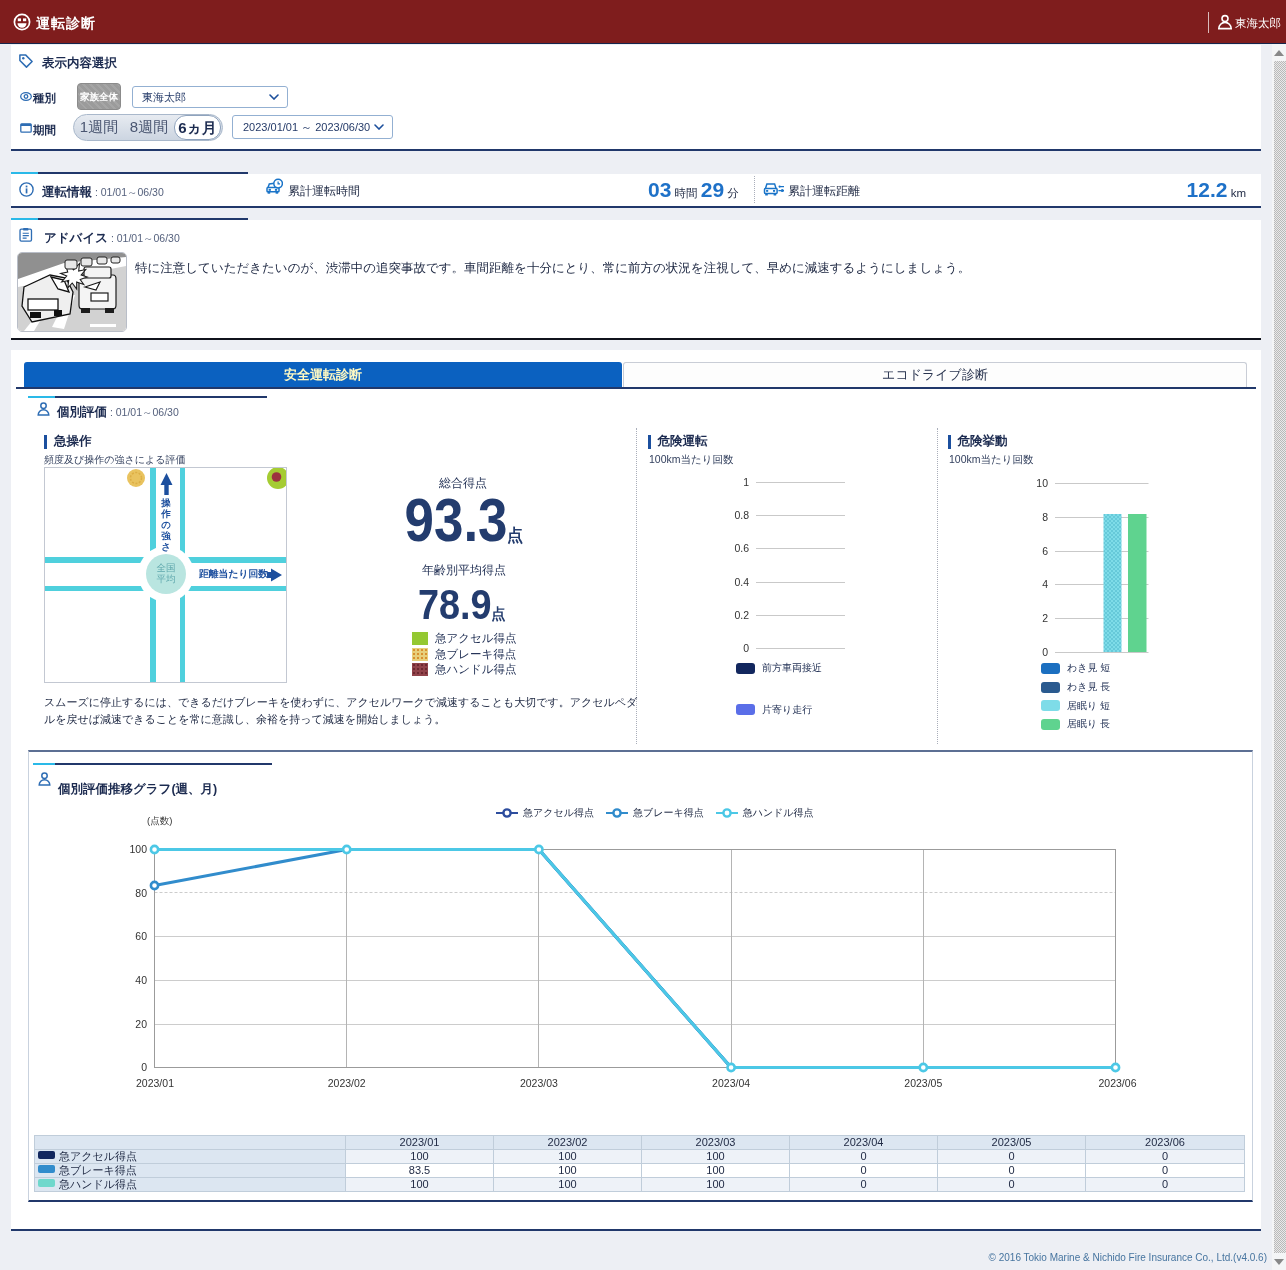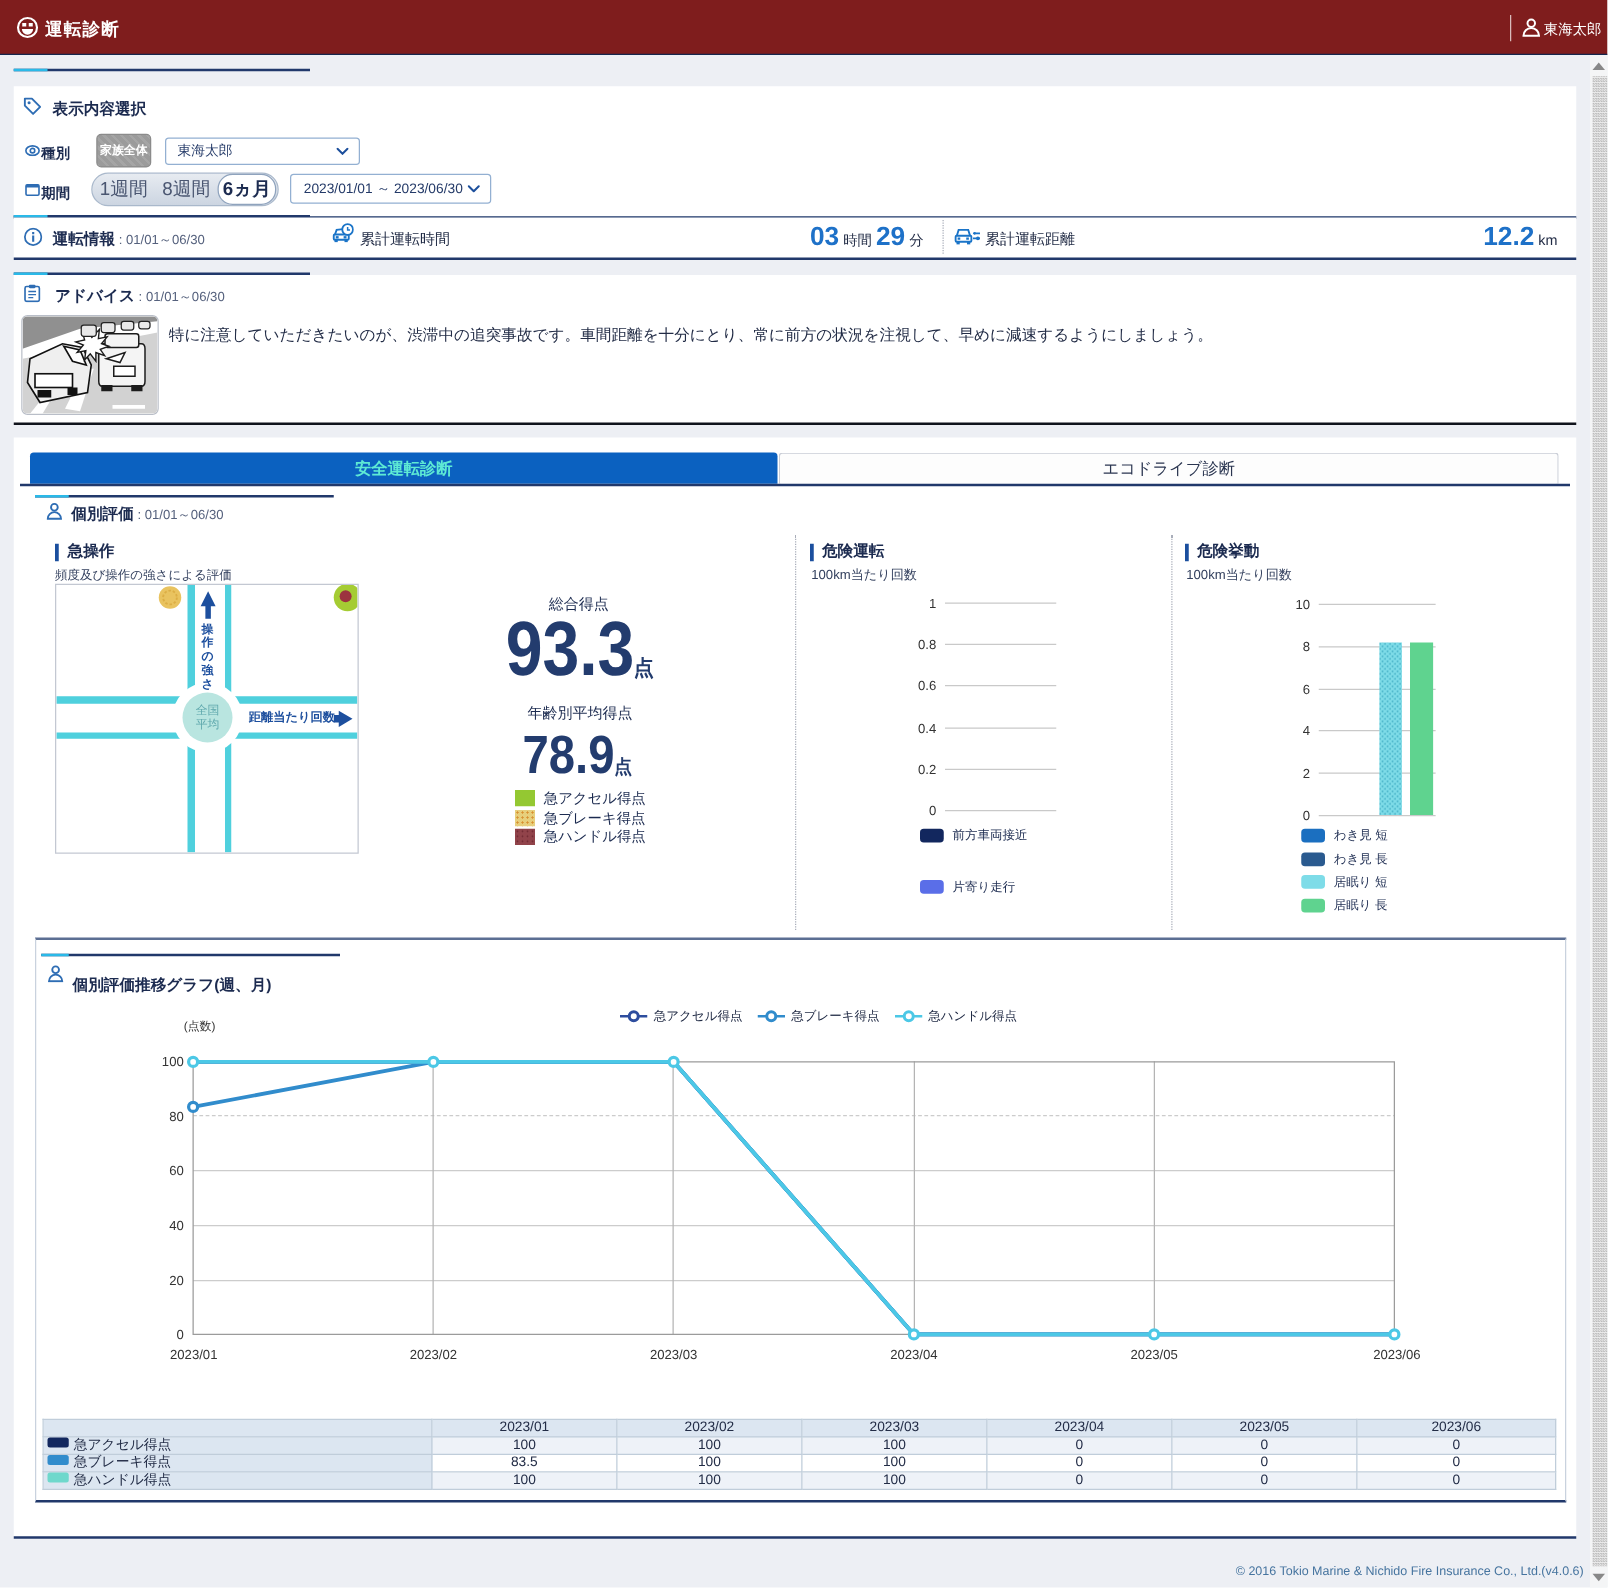--- a/index.html
+++ b/index.html
@@ -28,21 +28,21 @@
 
 .dd{position:absolute;background:#fff;border:1px solid #93b0d2;border-radius:3px;font-size:11px;color:#243a68;white-space:nowrap;}
 .dd svg{position:absolute;right:8px;top:50%;transform:translateY(-50%);}
 .grayBtn{position:absolute;background:#9b9b9b;background-image:repeating-linear-gradient(45deg,rgba(255,255,255,.10) 0 2px,transparent 2px 5px);border:1px solid #8b8b8b;border-radius:4px;color:#fff;font-size:9.5px;font-weight:bold;text-align:center;}
 .segwrap{position:absolute;display:flex;align-items:center;background:linear-gradient(#e7ebf1,#ccd5e1);border:1px solid #a9b8cb;border-radius:14px;}
 .seg{font-size:15px;color:#4a5671;text-align:center;}
 .seg.on{background:#fff;border:1px solid #8fa3bd;border-radius:12px;font-weight:bold;color:#1c2b50;}
 
 #tabpanel{position:absolute;left:11px;top:350px;width:1250px;height:881px;background:#fff;border-bottom:2px solid #21386b;}
 .tab{position:absolute;top:12px;height:25px;font-size:13px;display:flex;align-items:center;justify-content:center;}
-.tab.on{background:#0b61c0;color:#5eead4;font-weight:bold;border-radius:3px 3px 0 0;}
+.tab.on{background:#0b61c0;color:#fef9c3;font-weight:bold;border-radius:3px 3px 0 0;}
 .tab.off{background:#fdfdfd;color:#2a3550;border:1px solid #c9cdd6;border-bottom:none;border-radius:3px 3px 0 0;}
 #tabline{position:absolute;left:5px;top:37px;width:1240px;height:2px;background:#21386b;}
 
 .colh{display:flex;align-items:center;font-size:12.5px;font-weight:bold;color:#1c2b50;}
 .colh b{display:inline-block;width:3px;height:14px;background:#1b4f9e;margin-right:7px;}
 .dotsep{position:absolute;width:0;border-left:1px dotted #a9aeba;}
 .lgd{display:flex;align-items:center;}
 .lgd span.sw{display:inline-block;border-radius:3px;margin-right:7px;}
 
 table.dt{border-collapse:collapse;font-size:11px;color:#222c46;table-layout:fixed;}
@@ -69,21 +69,21 @@
 
 <div id="sb">
   <div class="track"></div>
   <div class="ar up"></div>
   <div class="ar dn"></div>
 </div>
 
 <div class="toprule" style="left:11px;top:55px;width:237px;">
     <i style="width:27px"></i>
   </div>
-<div class="panel" style="top:69px;height:106px;padding-left:45px;">
+<div class="panel" style="top:45px;height:106px;padding-left:45px;">
   <svg class="abs" style="left:7px;top:8px" width="16" height="16" viewBox="0 0 17 17">
     <path d="M2 2 h6 l7 7 -6 6 -7 -7 z" fill="none" stroke="#2e6db4" stroke-width="1.6" stroke-linejoin="round"></path>
     <circle cx="5.6" cy="5.6" r="1.3" fill="#2e6db4"></circle>
   </svg>
   <div class="abs h-ttl" style="left:31px;top:10px;">表示内容選択</div>
   <svg class="abs" style="left:9px;top:47px" width="12" height="9" viewBox="0 0 12 9">
     <ellipse cx="6" cy="4.5" rx="5.3" ry="3.8" fill="none" stroke="#2e6db4" stroke-width="1.3"></ellipse>
     <circle cx="6" cy="4.5" r="1.8" fill="none" stroke="#2e6db4" stroke-width="1.3"></circle>
   </svg>
   <div class="abs" style="left:22px;top:46px;font-size:11.5px;font-weight:bold;">種別</div>
@@ -242,20 +242,21 @@
   </div>
   <div class="abs" style="left:362px;top:125px;width:180px;text-align:center;font-size:12px;">総合得点</div>
   <div class="abs" style="left:362px;top:143px;width:180px;text-align:center;font-size:61.5px;line-height:54px;font-weight:bold;color:#233c6e;"><span style="display:inline-block;transform:scaleX(.86);transform-origin:50% 100%;">93.3<span style="font-size:17px;font-weight:bold;display:inline-block;transform:scaleX(1.1);">点</span></span></div>
   <div class="abs" style="left:363px;top:212px;width:180px;text-align:center;font-size:12px;">年齢別平均得点</div>
   <div class="abs" style="left:360px;top:235px;width:180px;text-align:center;font-size:43px;line-height:38px;font-weight:bold;color:#233c6e;"><span style="display:inline-block;transform:scaleX(.88);transform-origin:50% 100%;">78.9<span style="font-size:15px;font-weight:bold;display:inline-block;transform:scaleX(1.08);">点</span></span></div>
   <div class="abs" style="left:401px;top:281px;font-size:11.5px;">
     <div class="lgd" style="height:15.6px;"><span class="sw" style="width:16px;height:13px;background:#94c832;border-radius:0;"></span>急アクセル得点</div>
     <div class="lgd" style="height:15.6px;"><span class="sw" style="width:16px;height:13px;background:#e7cf7c;background-image:radial-gradient(#d89030 27%,transparent 32%);background-size:4px 4px;border-radius:0;"></span>急ブレーキ得点</div>
     <div class="lgd" style="height:15.6px;"><span class="sw" style="width:16px;height:13px;background:#91434a;background-image:radial-gradient(#6d2830 25%,transparent 30%);background-size:4px 4px;border-radius:0;"></span>急ハンドル得点</div>
   </div>
+  <div class="abs" style="left:33px;top:344px;width:600px;font-size:11px;line-height:17px;color:#222c46;">スムーズに停止するには、できるだけブレーキを使わずに、アクセルワークで減速することも大切です。アクセルペダ<br>ルを戻せば減速できることを常に意識し、余裕を持って減速を開始しましょう。</div>
 
   <div class="colh" style="position:absolute;left:636.5px;top:83px;"><b></b>危険運転</div>
   <div class="abs" style="left:638px;top:103px;font-size:10.5px;color:#33405e;">100km当たり回数</div>
   <svg class="abs" style="left:701px;top:120px" width="180" height="190" viewBox="0 0 180 190">
     <g font-size="10.5" fill="#333" text-anchor="end">
       <text x="37" y="16">1</text>
         <text x="37" y="49">0.8</text>
         <text x="37" y="82">0.6</text>
         <text x="37" y="116">0.4</text>
         <text x="37" y="149">0.2</text>

